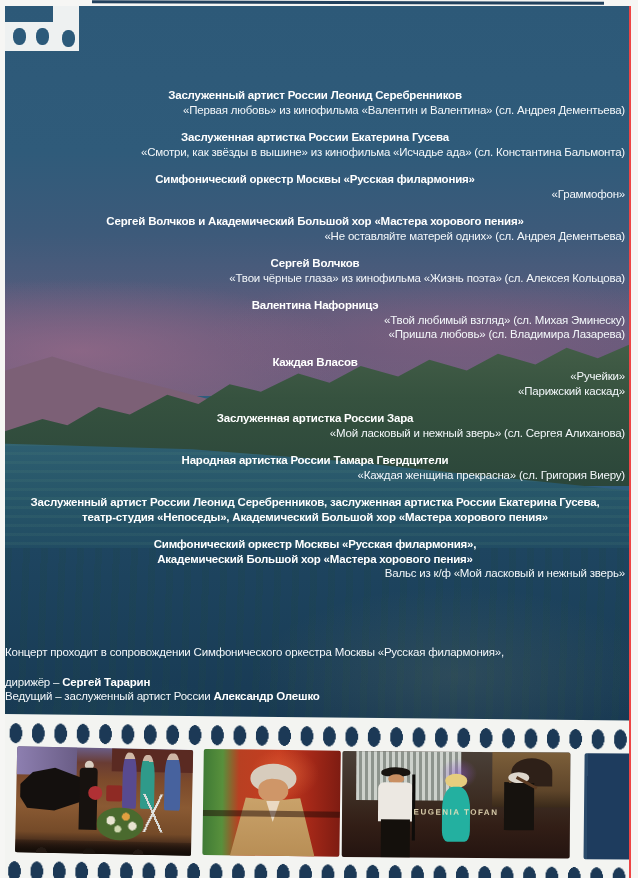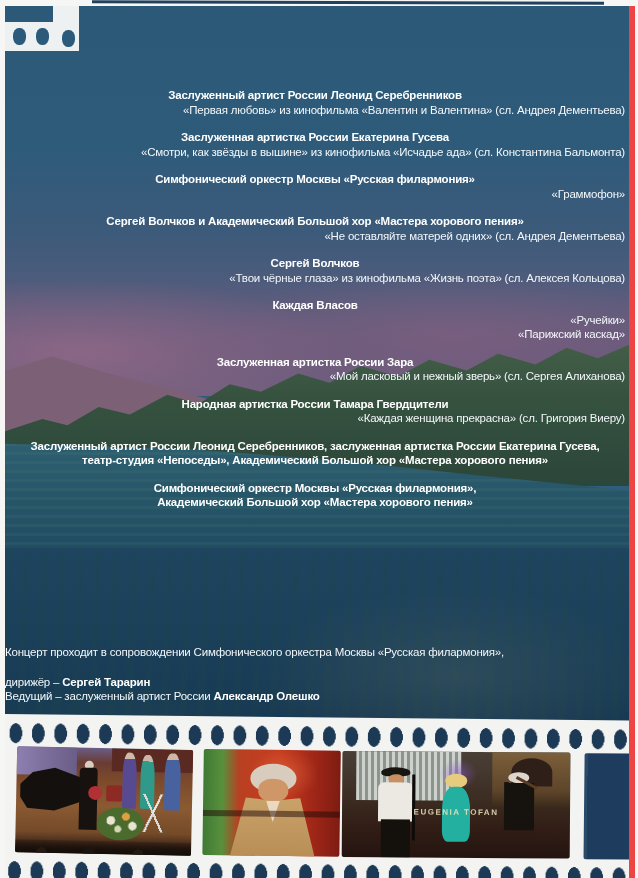--- a/index.html
+++ b/index.html
@@ -1,19 +1,19 @@
 <!DOCTYPE html>
 <html><head>
 <meta charset="utf-8">
 <style>
   html,body{margin:0;padding:0;}
   body{width:638px;height:878px;background:#f6f6f4;font-family:"Liberation Sans",sans-serif;overflow:hidden;}
   .canvas{position:relative;width:638px;height:878px;background:#f6f6f4;overflow:hidden;}
   .top-edge-sliver{position:absolute;left:92px;top:1px;width:512px;height:3px;background:#22415e;transform:rotate(.15deg);}
-  .page{position:absolute;left:5px;top:6px;width:624px;height:872px;background:#2f5d7d;overflow:hidden;border-right:6px solid #ef4444;}
+  .page{position:absolute;left:5px;top:6px;width:624px;height:872px;background:#2f5d7d;overflow:hidden;border-right:2px solid #ef4444;}
   
   .sky{position:absolute;left:0;top:0;width:100%;height:345px;
     background:linear-gradient(180deg,#2d5978 0%,#2f5b7a 42%,#3d5a7a 66%,#525c7c 84%,#655d7d 100%);}
   .sunset{position:absolute;left:0;top:272px;width:100%;height:118px;
     background:
       radial-gradient(60% 85% at 12% 62%,rgba(168,112,142,.55),rgba(168,112,142,0) 72%),
       radial-gradient(55% 75% at 72% 48%,rgba(150,100,132,.38),rgba(150,100,132,0) 72%),
       linear-gradient(180deg,rgba(95,85,118,0) 0%,#675a7b 62%,#6f5e7d 100%);}
   .pink-ridge{position:absolute;left:0;top:340px;width:42%;height:88px;background:#7c6076;
     clip-path:polygon(0 28%,18% 12%,38% 30%,62% 48%,100% 78%,100% 100%,0 100%);}
@@ -161,39 +161,45 @@
         </div>
         <div class="item">
           <div class="performer">Сергей Волчков и Академический Большой хор «Мастера хорового пения»</div>
           <div class="song">«Не оставляйте матерей одних» (сл. Андрея Дементьева)</div>
         </div>
         <div class="item">
           <div class="performer">Сергей Волчков</div>
           <div class="song">«Твои чёрные глаза» из кинофильма «Жизнь поэта» (сл. Алексея Кольцова)</div>
         </div>
         <div class="item">
+          <div class="performer">Валентина Нафорницэ</div>
+          <div class="song">«Твой любимый взгляд» (сл. Михая Эминеску)</div>
+          <div class="song">«Пришла любовь» (сл. Владимира Лазарева)</div>
+        </div>
+        <div class="item">
           <div class="performer">Каждая Власов</div>
           <div class="song">«Ручейки»</div>
           <div class="song">«Парижский каскад»</div>
         </div>
         <div class="item">
           <div class="performer">Заслуженная артистка России Зара</div>
           <div class="song">«Мой ласковый и нежный зверь» (сл. Сергея Алиханова)</div>
         </div>
         <div class="item">
           <div class="performer">Народная артистка России Тамара Гвердцители</div>
           <div class="song">«Каждая женщина прекрасна» (сл. Григория Виеру)</div>
         </div>
         <div class="item">
           <div class="performer">Заслуженный артист России Леонид Серебренников, заслуженная артистка России Екатерина Гусева,
 театр-студия «Непоседы», Академический Большой хор «Мастера хорового пения»</div>
         </div>
         <div class="item">
           <div class="performer">Симфонический оркестр Москвы «Русская филармония»,
 Академический Большой хор «Мастера хорового пения»</div>
+          <div class="song">Вальс из к/ф «Мой ласковый и нежный зверь»</div>
         </div>
       </div>
 
     <div class="note conductor-note">
       <span>Концерт проходит в сопровождении Симфонического оркестра Москвы «Русская филармония»,</span><br>
       <span>дирижёр – </span><b>Сергей Тарарин</b>
     </div>
     <div class="note host-note">
       <span>Ведущий – заслуженный артист России </span><b>Александр Олешко</b>
     </div>

